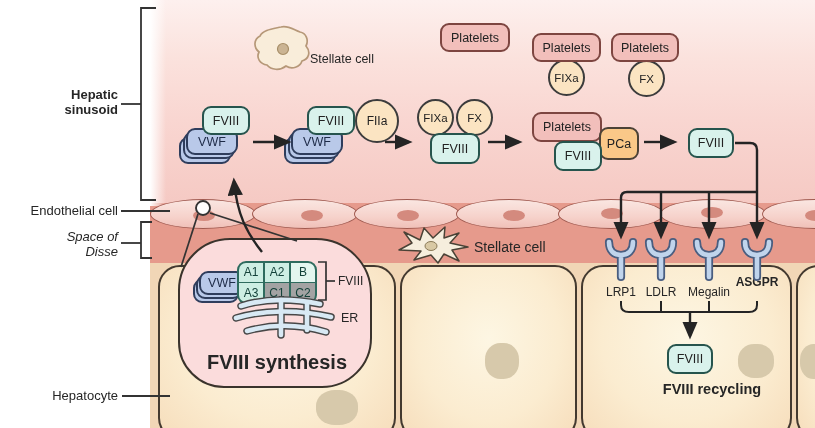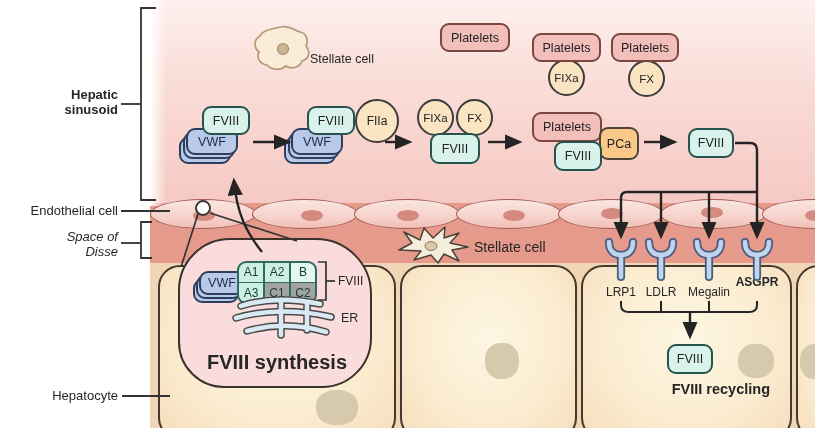--- a/index.html
+++ b/index.html
@@ -157,21 +157,21 @@
   <div class="box orange" style="left:599px;top:127px;width:40px;height:33px;">PCa</div>
   <div class="box teal" style="left:554px;top:141px;width:48px;height:30px;">FVIII</div>
 
   <div class="box teal" style="left:688px;top:128px;width:46px;height:30px;">FVIII</div>
 
   <div class="lbl small center" style="left:591px;top:286px;width:60px;">LRP1</div>
   <div class="lbl small center" style="left:631px;top:286px;width:60px;">LDLR</div>
   <div class="lbl small center" style="left:679px;top:286px;width:60px;">Megalin</div>
   <div class="lbl small center" style="left:727px;top:276px;width:60px;font-weight:bold;">ASGPR</div>
   <div class="box teal" style="left:667px;top:344px;width:46px;height:30px;">FVIII</div>
-  <div class="lbl bold center" style="left:610px;top:381px;width:160px;font-size:14.5px;text-align:right;">FVIII recycling</div>
+  <div class="lbl bold center" style="left:632px;top:381px;width:160px;font-size:14.5px;">FVIII recycling</div>
 
   <svg id="overlay" class="abs" viewBox="0 0 815 428">
     <defs>
       <marker id="ah" markerWidth="9" markerHeight="8" refX="6" refY="3.2" orient="auto">
         <path d="M0,0 L7.5,3.2 L0,6.4 Z" fill="#242424"></path>
       </marker>
     </defs>
 
     <g>
       <path d="M281,27 C288,25 294,30 300,32 C306,33 309,40 306,46 C311,52 309,59 302,61

